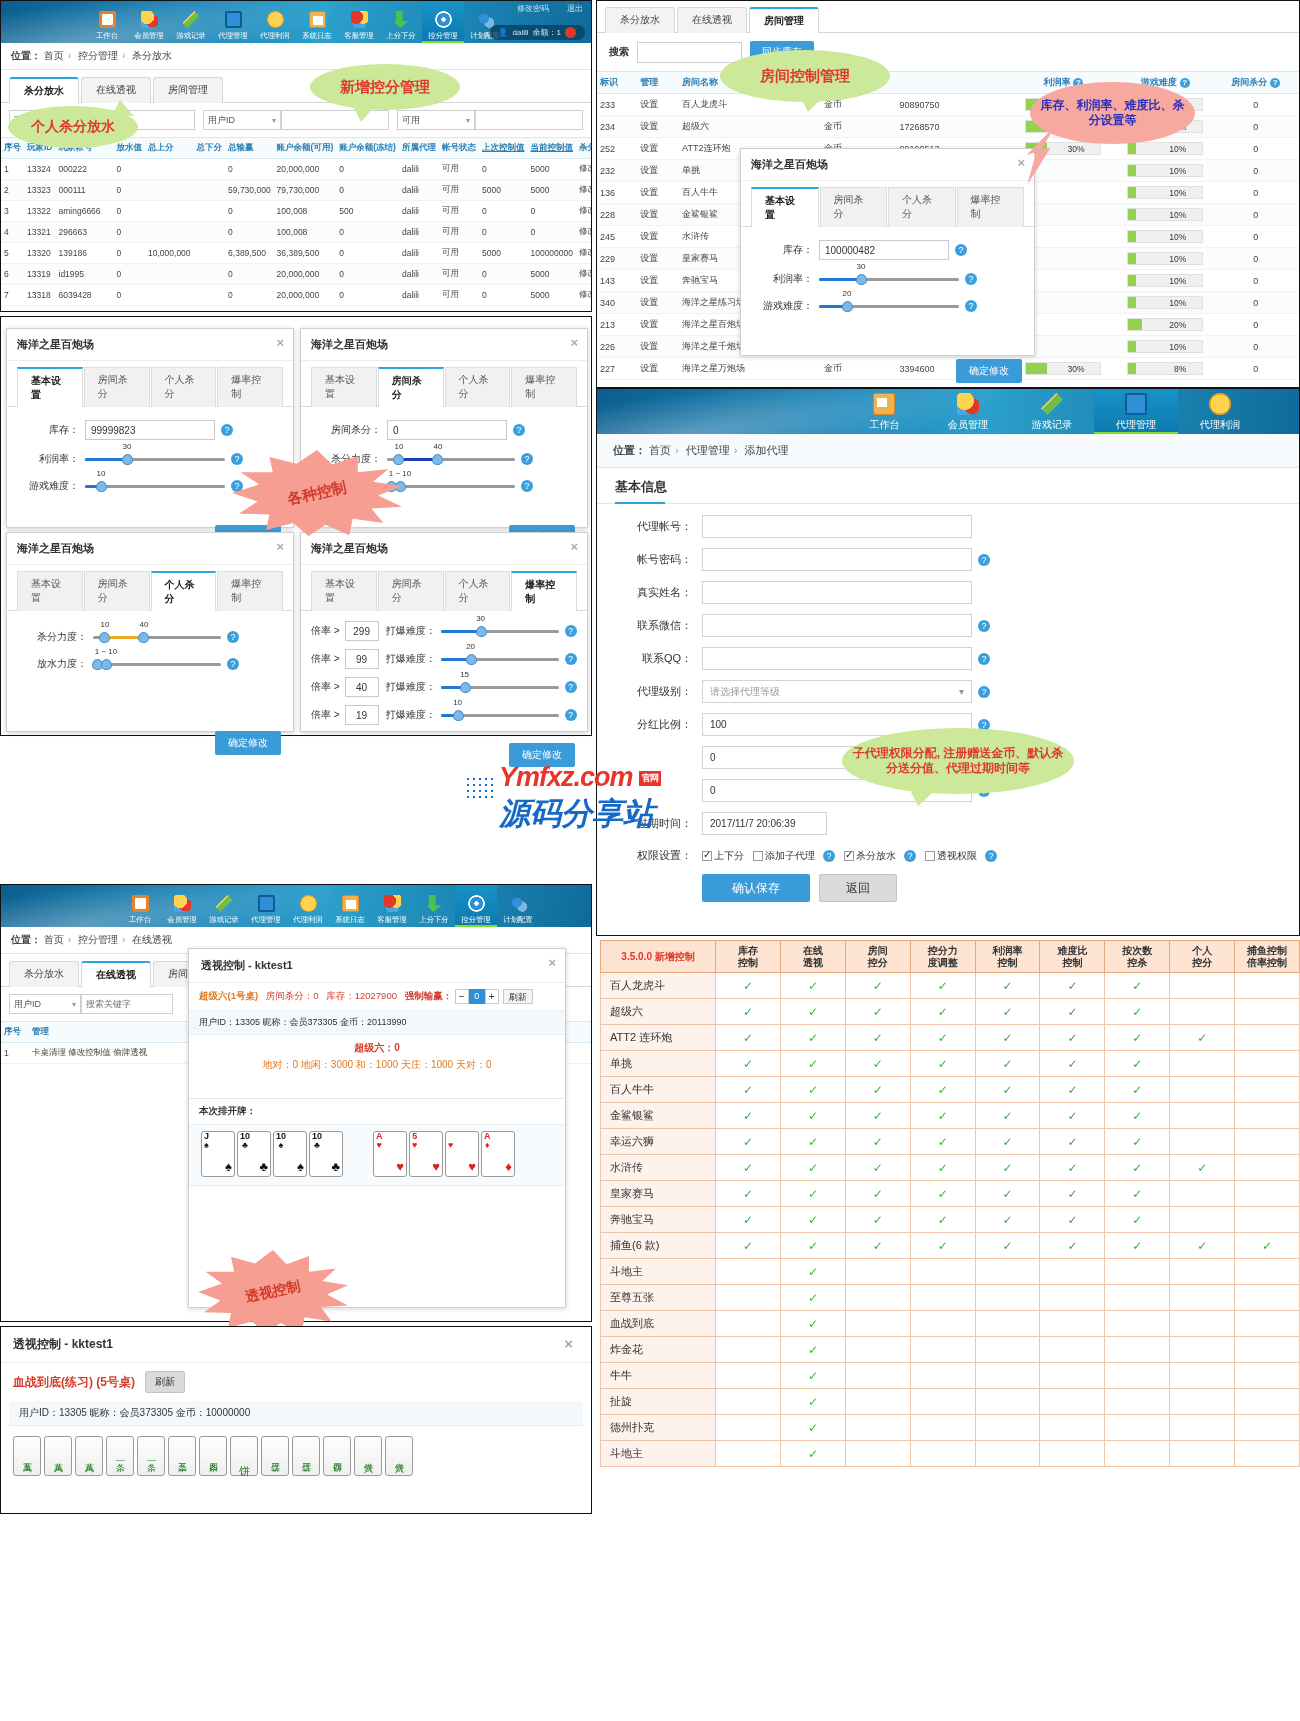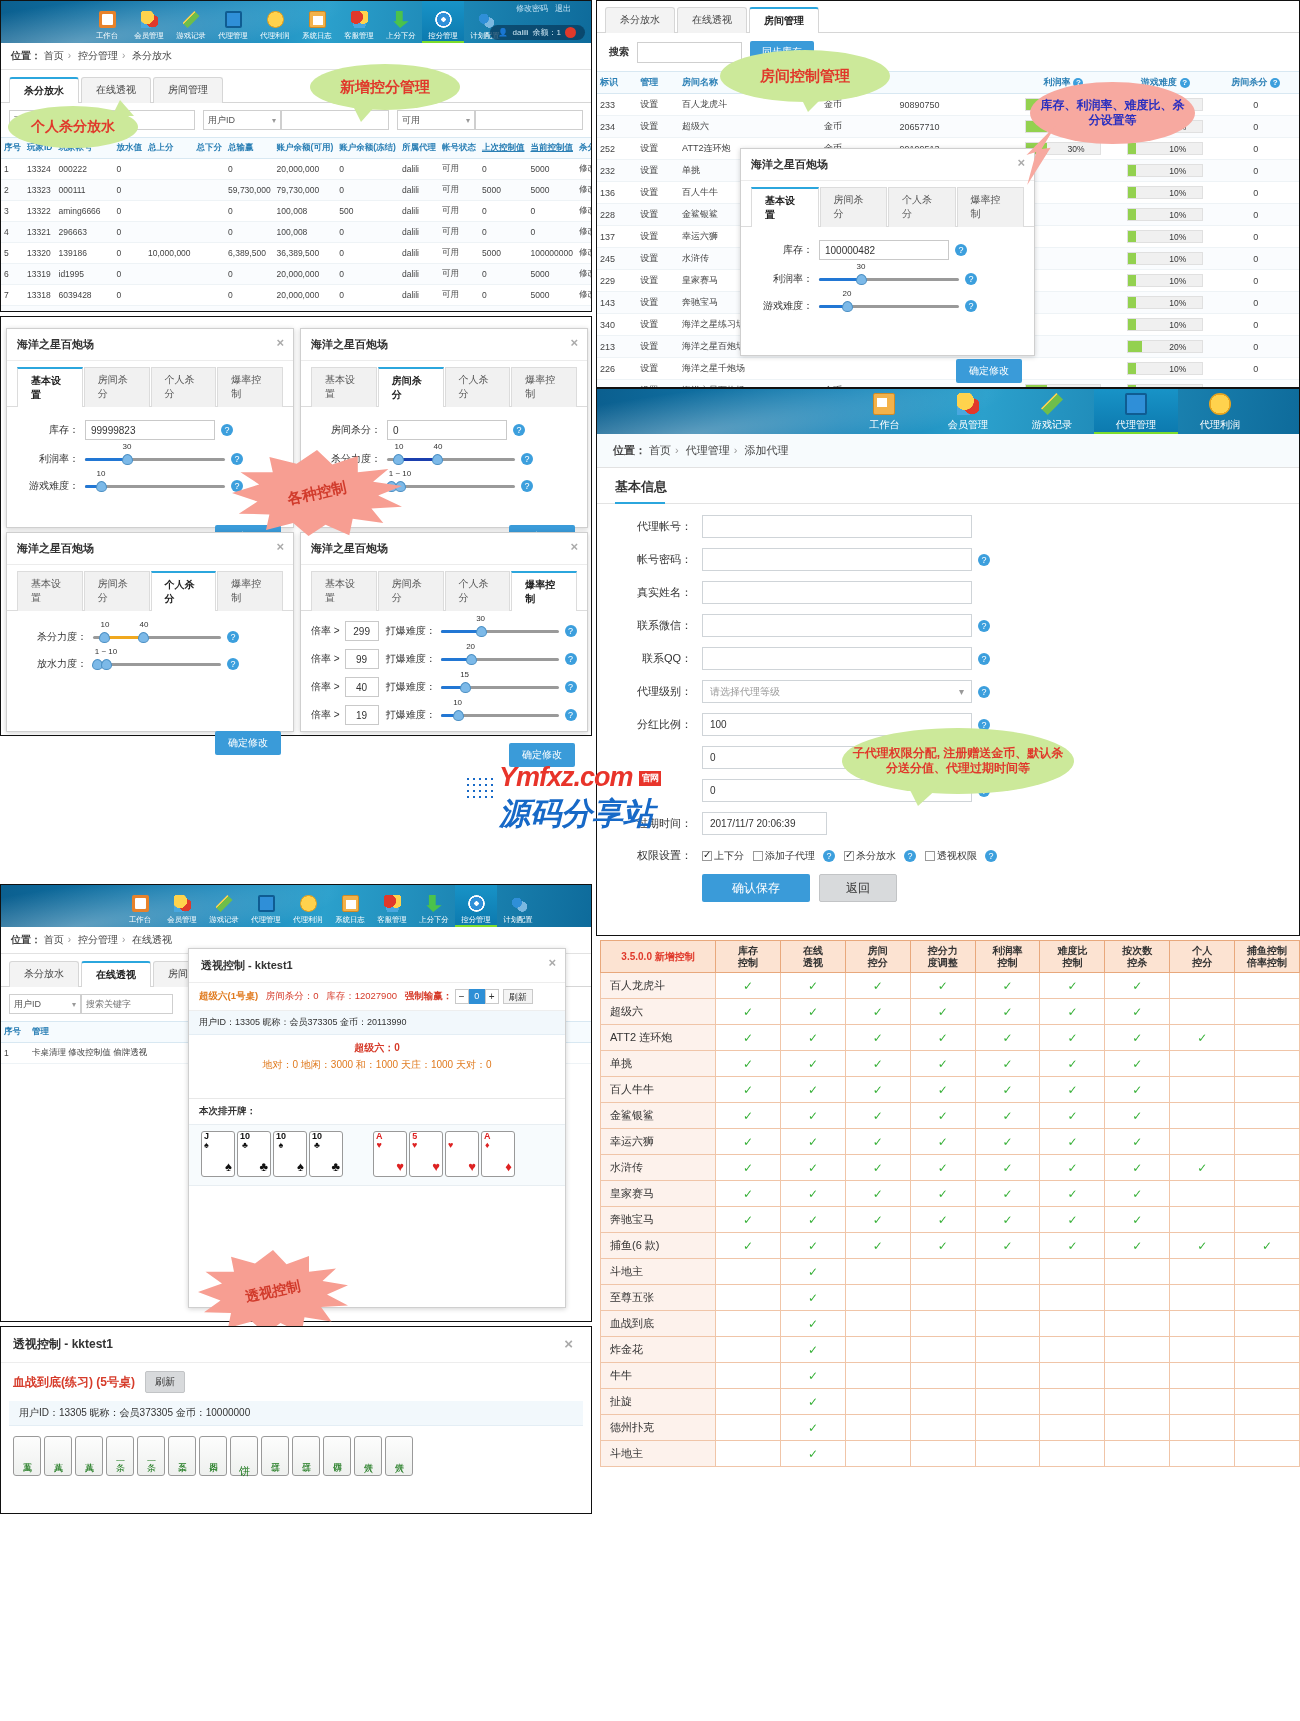--- a/index.html
+++ b/index.html
@@ -31,21 +31,21 @@
   }
   .nav-item.active { background:linear-gradient(180deg,#1893c7,#0c79ae); }
   .nav-item.active:after{content:"";position:absolute;left:0;bottom:0;width:100%;height:2px;background:#7ddc2c;}
   .nav-ico { width:17px; height:17px; margin-bottom:2px; position:relative; }
   .nav-lbl { white-space:nowrap; transform:scale(.92); }
   .nav-user {
     position:absolute; right:6px; bottom:3px; background:rgba(8,60,95,.75);
     border-radius:10px; padding:2px 9px; color:#cfe8f5; font-size:8px; display:flex;
     align-items:center; gap:4px;
   }
-  .nav-top-links{ position:absolute; right:20px; top:2px; color:#bfe0f2; font-size:8px; display:flex; gap:7px;}
+  .nav-top-links{ position:absolute; right:8px; top:2px; color:#bfe0f2; font-size:8px; display:flex; gap:18px;}
   .dot-badge{ width:11px;height:11px;border-radius:50%;background:#e0392b;display:inline-block;}
 
   
   .ico-home{background:#e8822a;border-radius:2px;}
   .ico-home:after{content:"";position:absolute;left:3px;top:3px;width:11px;height:11px;background:#fff;border-radius:1px;}
   .ico-users{background:radial-gradient(circle at 35% 35%,#ffd34d 45%,transparent 46%),radial-gradient(circle at 68% 60%,#e0392b 40%,transparent 41%),radial-gradient(circle at 30% 72%,#49a8e0 38%,transparent 39%);}
   .ico-pen{background:linear-gradient(135deg,#ffd24d 40%,#6fbe4a 41%);clip-path:polygon(0 70%,70% 0,100% 30%,30% 100%);}
   .ico-monitor{background:#2f8fd8;border:2px solid #0f5c92;border-radius:2px;}
   .ico-money{background:radial-gradient(circle at 50% 50%,#ffd24d 60%,#e8a41e 61%);border-radius:50%;}
   .ico-clip{background:#f3b24a;border:1px solid #cf8b26;border-radius:2px;}
@@ -455,21 +455,21 @@
           <td>90890750</td>
           <td style="text-align: center;"><span style="display:inline-block;width:76px;height:13px;background:#f0f0f0;border:1px solid #e0e0e0;position:relative;vertical-align:middle;"><span style="position:absolute;left:0;top:0;bottom:0;width:21px;background:#93d14f;"></span><span style="position:absolute;right:16px;top:0;font-size:8.5px;line-height:13px;color:#333;">30%</span></span></td>
           <td style="text-align: center;"><span style="display:inline-block;width:76px;height:13px;background:#f0f0f0;border:1px solid #e0e0e0;position:relative;vertical-align:middle;"><span style="position:absolute;left:0;top:0;bottom:0;width:8px;background:#93d14f;"></span><span style="position:absolute;right:16px;top:0;font-size:8.5px;line-height:13px;color:#333;">10%</span></span></td>
           <td style="text-align: center;">0</td>
         </tr>
         <tr>
           <td>234</td>
           <td class="lnk">设置</td>
           <td>超级六</td>
           <td>金币</td>
-          <td>20657710</td>
+          <td>17268570</td>
           <td style="text-align: center;"><span style="display:inline-block;width:76px;height:13px;background:#f0f0f0;border:1px solid #e0e0e0;position:relative;vertical-align:middle;"><span style="position:absolute;left:0;top:0;bottom:0;width:21px;background:#93d14f;"></span><span style="position:absolute;right:16px;top:0;font-size:8.5px;line-height:13px;color:#333;">30%</span></span></td>
           <td style="text-align: center;"><span style="display:inline-block;width:76px;height:13px;background:#f0f0f0;border:1px solid #e0e0e0;position:relative;vertical-align:middle;"><span style="position:absolute;left:0;top:0;bottom:0;width:8px;background:#93d14f;"></span><span style="position:absolute;right:16px;top:0;font-size:8.5px;line-height:13px;color:#333;">10%</span></span></td>
           <td style="text-align: center;">0</td>
         </tr>
         <tr>
           <td>252</td>
           <td class="lnk">设置</td>
           <td>ATT2连环炮</td>
           <td>金币</td>
           <td>99199513</td>
@@ -494,30 +494,20 @@
           <td></td>
           <td></td>
           <td></td>
           <td style="text-align: center;"><span style="display:inline-block;width:76px;height:13px;background:#f0f0f0;border:1px solid #e0e0e0;position:relative;vertical-align:middle;"><span style="position:absolute;left:0;top:0;bottom:0;width:8px;background:#93d14f;"></span><span style="position:absolute;right:16px;top:0;font-size:8.5px;line-height:13px;color:#333;">10%</span></span></td>
           <td style="text-align: center;">0</td>
         </tr>
         <tr>
           <td>228</td>
           <td class="lnk">设置</td>
           <td>金鲨银鲨</td>
-          <td></td>
-          <td></td>
-          <td></td>
-          <td style="text-align: center;"><span style="display:inline-block;width:76px;height:13px;background:#f0f0f0;border:1px solid #e0e0e0;position:relative;vertical-align:middle;"><span style="position:absolute;left:0;top:0;bottom:0;width:8px;background:#93d14f;"></span><span style="position:absolute;right:16px;top:0;font-size:8.5px;line-height:13px;color:#333;">10%</span></span></td>
-          <td style="text-align: center;">0</td>
-        </tr>
-        <tr>
-          <td>137</td>
-          <td class="lnk">设置</td>
-          <td>幸运六狮</td>
           <td></td>
           <td></td>
           <td></td>
           <td style="text-align: center;"><span style="display:inline-block;width:76px;height:13px;background:#f0f0f0;border:1px solid #e0e0e0;position:relative;vertical-align:middle;"><span style="position:absolute;left:0;top:0;bottom:0;width:8px;background:#93d14f;"></span><span style="position:absolute;right:16px;top:0;font-size:8.5px;line-height:13px;color:#333;">10%</span></span></td>
           <td style="text-align: center;">0</td>
         </tr>
         <tr>
           <td>245</td>
           <td class="lnk">设置</td>
           <td>水浒传</td>

